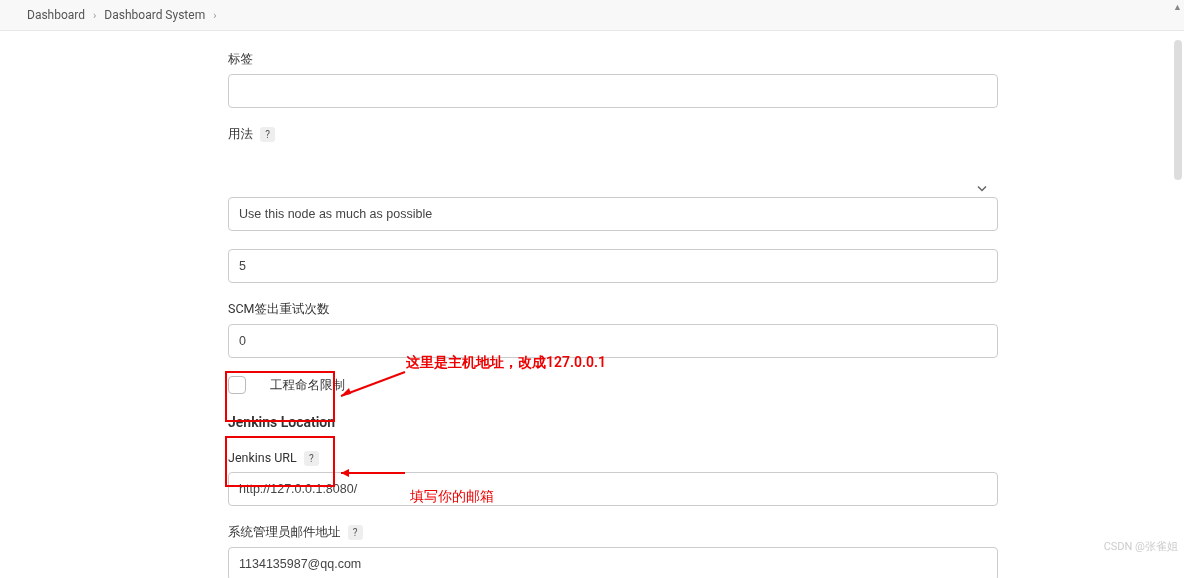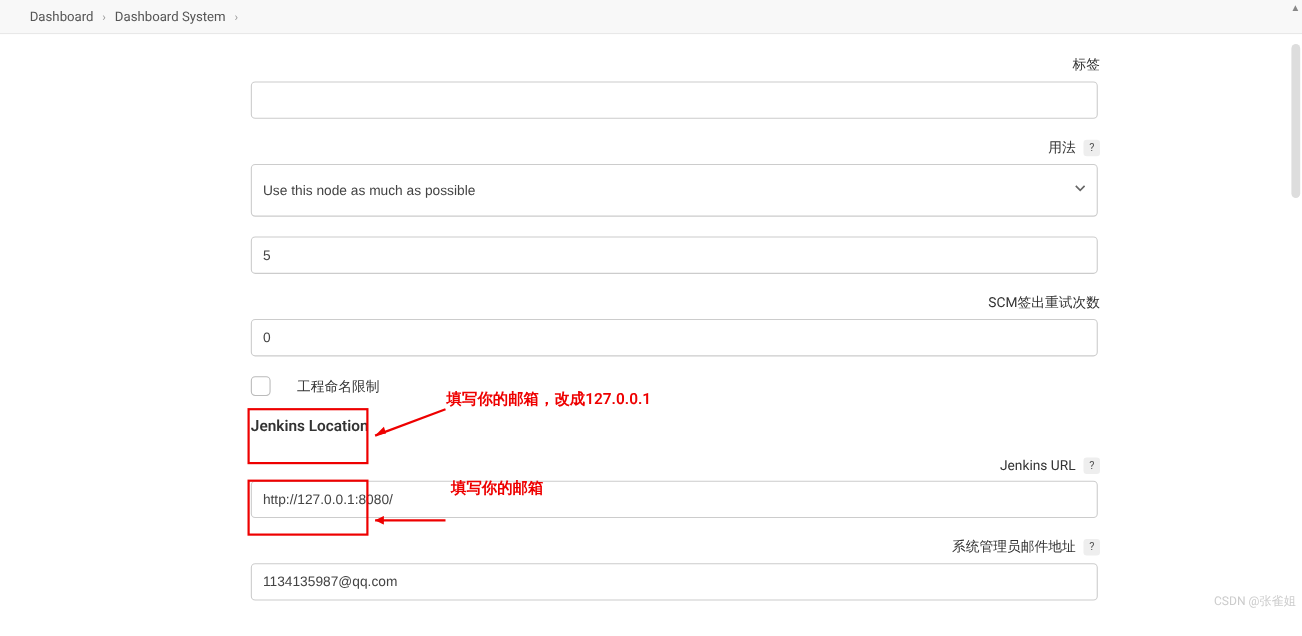--- a/index.html
+++ b/index.html
@@ -39,21 +39,20 @@
       width: 1000px;
     }
     .form-group {
       margin-bottom: 18px;
     }
     .form-label {
       display: block;
       font-size: 12.5px;
       color: #333;
       margin-bottom: 6px;
-      text-align: right;
     }
     .help-icon {
       display: inline-flex;
       width: 15px;
       height: 15px;
       background: #eee;
       border-radius: 3px;
       align-items: center;
       justify-content: center;
       font-size: 10px;
@@ -66,29 +65,30 @@
       width: 770px;
       height: 34px;
       border: 1px solid #ccc;
       border-radius: 4px;
       padding: 6px 10px;
       font-size: 12.5px;
       color: #444;
     }
     .select-input {
       width: 770px;
-      height: 48px;
+      height: 34px;
       border: 1px solid #ccc;
       border-radius: 4px;
       padding: 6px 10px;
       font-size: 12.5px;
       color: #444;
       background: #fff;
       appearance: none;
       position: relative;
+      margin-top: 48px;
     }
     .select-wrapper {
       position: relative;
       width: 770px;
     }
     .select-chevron {
       position: absolute;
       right: 10px;
       top: 50%;
       transform: translateY(-50%);
@@ -152,24 +152,24 @@
       left: 406px;
       top: 354px;
       color: #e00;
       font-size: 14px;
       font-weight: 600;
       pointer-events: none;
     }
     .annotation-2 {
       position: absolute;
       left: 410px;
-      top: 435px;
+      top: 488px;
       color: #e00;
       font-size: 14px;
-      font-weight: 700;
+      font-weight: 400;
       pointer-events: none;
     }
     .watermark {
       position: absolute;
       bottom: 24px;
       right: 6px;
       color: #ccc;
       font-size: 11px;
       pointer-events: none;
     }
@@ -266,19 +266,19 @@
 
 <svg class="arrow-line-1">
   <line x1="68" y1="2" x2="4" y2="26" stroke="#e00" stroke-width="2"></line>
   <polygon points="4,26 12,18 14,24" fill="#e00"></polygon>
 </svg>
 <svg class="arrow-line-2">
   <line x1="68" y1="4" x2="4" y2="4" stroke="#e00" stroke-width="2"></line>
   <polygon points="4,4 12,0 12,8" fill="#e00"></polygon>
 </svg>
 
-<div class="annotation-1">填写你的邮箱，改成127.0.0.1</div>
+<div class="annotation-1">这里是主机地址，改成127.0.0.1</div>
 <div class="annotation-2">填写你的邮箱</div>
 
 <div class="scroll-up-caret">▲</div>
 <div class="scrollbar"></div>
 
 <div class="watermark">CSDN @张雀姐</div>
 
 </body></html>

